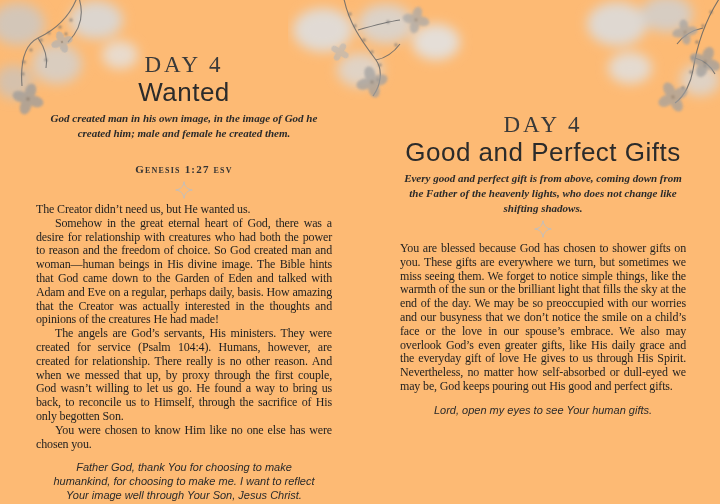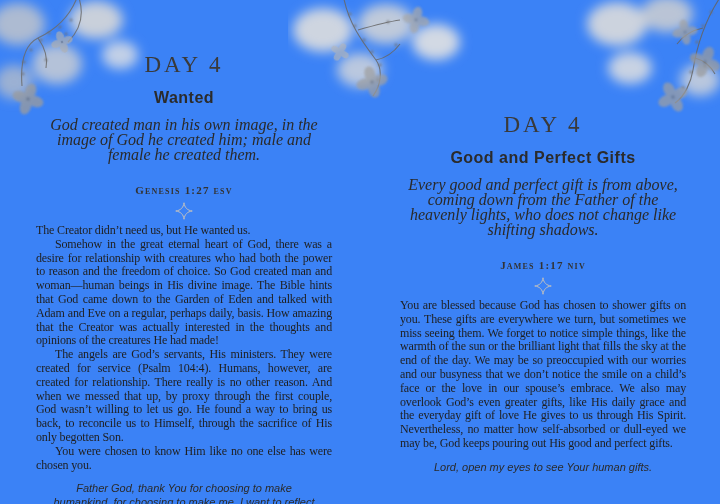--- a/index.html
+++ b/index.html
@@ -1,39 +1,39 @@
 <!DOCTYPE html>
 <html><head>
 <meta charset="utf-8">
 <style>
   html,body{margin:0;padding:0;background:#888;}
   .spread{
-    position:relative;width:720px;height:504px;background:#3b82f6;
+    position:relative;width:720px;height:504px;background:#fdba74;
     overflow:hidden;font-family:"Liberation Serif", serif;color:#1f1f1f;
   }
   .floral{position:absolute;pointer-events:none;}
   .floral.tl{left:0;top:0;}
   .floral.tc{left:288px;top:0;}
   .floral.tr{right:0;top:0;}
 
   .page{position:absolute;top:0;height:504px;text-align:center;}
   .page.left{left:36px;width:296px;padding-top:52px;}
   .page.right{left:400px;width:286px;padding-top:112px;}
 
   .day{
     font-family:"Liberation Serif", serif;font-size:23px;line-height:26px;
     letter-spacing:3px;color:#3a3a3a;font-weight:400;
   }
   .title{
-    margin-top:8px;font-family:"Liberation Sans", sans-serif;
-    font-size:16px;line-height:24px;letter-spacing:0.5px;color:#2b2b2b;font-weight:700;
+    margin-top:2px;font-family:"Liberation Sans", sans-serif;
+    font-size:26px;line-height:24px;letter-spacing:0.5px;color:#2b2b2b;font-weight:400;
   }
   .scripture{
-    margin:7px auto 0;font-style:italic;font-size:16px;line-height:15px;
-    color:#2a2a2a;max-width:296px;
+    margin:7px auto 0;font-style:italic;font-size:11px;line-height:15px;
+    color:#2a2a2a;max-width:296px;font-weight:bold;
   }
   .ref{
     margin-top:20px;font-variant:small-caps;font-weight:bold;
     font-size:11px;line-height:16px;letter-spacing:1.2px;color:#333;
   }
   .sparkle{display:block;margin:4px auto;width:18px;height:18px;}
   .body{
     margin-top:0;text-align:justify;font-size:12px;line-height:13.8px;
     letter-spacing:-0.15px;color:#1f1f1f;
   }
@@ -216,21 +216,20 @@
       <p class="indent">The angels are God’s servants, His ministers. They were created for service (Psalm 104:4). Humans, however, are created for relationship. There really is no other reason. And when we messed that up, by proxy through the first couple, God wasn’t willing to let us go. He found a way to bring us back, to reconcile us to Himself, through the sacrifice of His only begotten Son.</p>
       <p class="indent">You were chosen to know Him like no one else has were chosen you.</p>
     </div>
     <div class="prayer">Father God, thank You for choosing to make humankind, for choosing to make me. I want to reflect Your image well through Your Son, Jesus Christ. Thank You for wanting to know me. Amen.</div>
   </div>
 
   <div class="page right">
     <div class="day">DAY 4</div>
     <div class="title">Good and Perfect Gifts</div>
     <div class="scripture">Every good and perfect gift is from above, coming down from the Father of the heavenly lights, who does not change like shifting shadows.</div>
-    <div class="ref">James 1:17 niv</div>
     <svg class="sparkle" viewBox="0 0 24 24">
       <path d="M12 1 C12.8 7.5 16.5 11.2 23 12 C16.5 12.8 12.8 16.5 12 23 C11.2 16.5 7.5 12.8 1 12 C7.5 11.2 11.2 7.5 12 1 Z" fill="none" stroke="#bfbfbf" stroke-width="1.3"></path>
     </svg>
     <div class="body">
       <p>You are blessed because God has chosen to shower gifts on you. These gifts are everywhere we turn, but sometimes we miss seeing them. We forget to notice simple things, like the warmth of the sun or the brilliant light that fills the sky at the end of the day. We may be so preoccupied with our worries and our busyness that we don’t notice the smile on a child’s face or the love in our spouse’s embrace. We also may overlook God’s even greater gifts, like His daily grace and the everyday gift of love He gives to us through His Spirit. Nevertheless, no matter how self-absorbed or dull-eyed we may be, God keeps pouring out His good and perfect gifts.</p>
     </div>
     <div class="prayer">Lord, open my eyes to see Your human gifts.</div>
   </div>
 
 </div>

